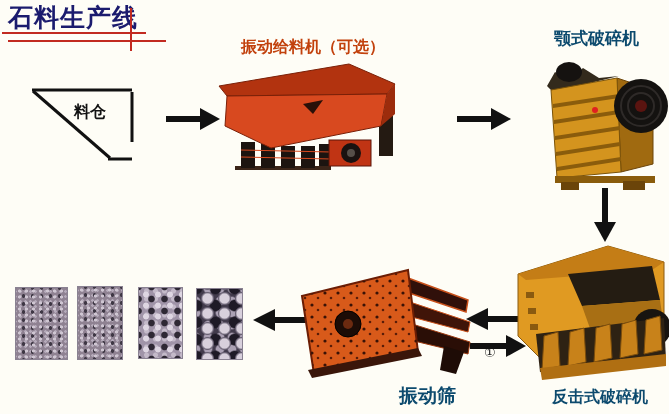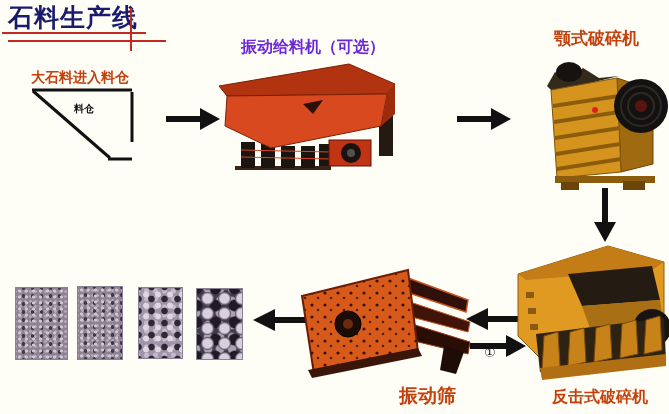--- a/index.html
+++ b/index.html
@@ -1,29 +1,29 @@
 <!DOCTYPE html>
 <html><head>
 <meta charset="utf-8">
 <style>
   html,body{margin:0;padding:0;}
   body{font-family:"Liberation Sans","DejaVu Sans",sans-serif;}
   #stage{position:relative;width:669px;height:414px;background:#fefdf6;overflow:hidden;}
   .abs{position:absolute;}
   .lbl{position:absolute;font-weight:bold;white-space:nowrap;line-height:1.1;}
-  .red{color:#c2410c;}
-  .blue{color:#6d28d9;}
+  .red{color:#0c4a6e;}
+  .blue{color:#c2410c;}
   .navy{color:#1b1b6e;}
   .rule{position:absolute;background:#c22a20;}
   #title{left:8px;top:4px;font-size:25px;letter-spacing:1px;}
   #rule1{left:2px;top:32px;width:144px;height:2px;}
   #rule2{left:8px;top:40px;width:158px;height:2px;}
   #rulev{left:130px;top:8px;width:2px;height:43px;}
   #bin-caption{left:31px;top:70px;font-size:14px;}
-  #bin-name{left:74px;top:103px;font-size:10px;color:#111;}
+  #bin-name{left:74px;top:103px;font-size:16px;color:#111;}
   #feeder-label{left:241px;top:38px;font-size:16px;}
   #jaw-label{left:554px;top:30px;font-size:17px;}
   #impact-label{left:552px;top:388px;font-size:16px;}
   #screen-label{left:399px;top:386px;font-size:19px;}
   #product-label{left:58px;top:369px;font-size:15px;}
   #return-mark{left:484px;top:346px;font-size:13px;color:#222;font-weight:normal;}
   .pile{position:absolute;border:1px solid #8a8292;}
   .pile-fine{background-color:#8f8292;
     background-image:radial-gradient(circle,#cfc6d2 1.2px,transparent 1.9px),
       radial-gradient(circle,#3e3744 1.5px,transparent 2.1px),
@@ -43,21 +43,20 @@
 </head>
 <body>
 
 <div id="stage">
 
   <div id="title" class="lbl navy">石料生产线</div>
   <div id="rule1" class="rule"></div>
   <div id="rule2" class="rule"></div>
   <div id="rulev" class="rule"></div>
 
-  <div id="bin-caption" class="lbl red">大石料进入料仓</div>
   <svg class="abs" style="left:28px;top:84px;" width="112" height="84">
     <line x1="4" y1="6" x2="104" y2="6" stroke="#111" stroke-width="3"></line>
     <line x1="104" y1="8" x2="104" y2="58" stroke="#111" stroke-width="3"></line>
     <line x1="5" y1="7" x2="82" y2="74" stroke="#111" stroke-width="3"></line>
     <line x1="80" y1="75" x2="104" y2="75" stroke="#111" stroke-width="3"></line>
   </svg>
   <div id="bin-name" class="lbl">料仓</div>
 
   <div id="feeder-label" class="lbl blue">振动给料机（可选）</div>
   <div id="jaw-label" class="lbl red">颚式破碎机</div>

